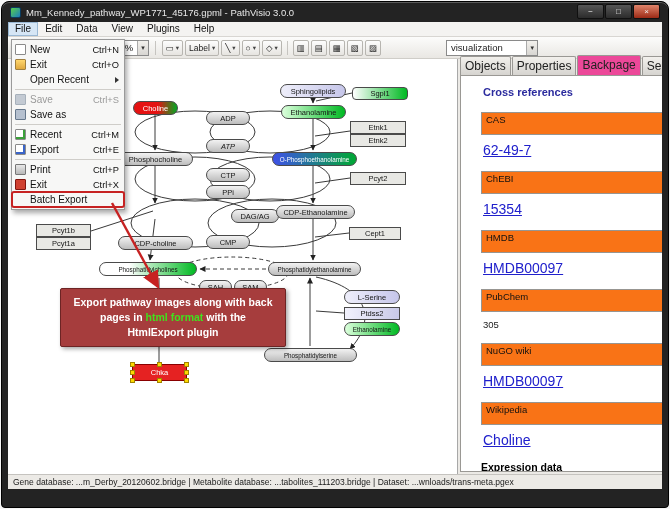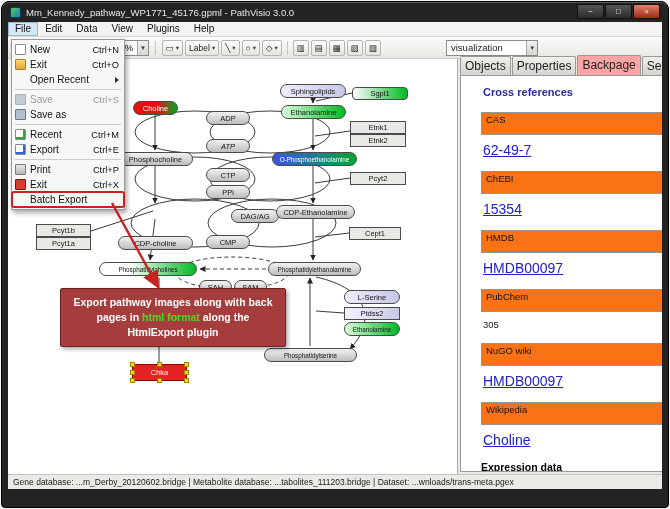--- a/index.html
+++ b/index.html
@@ -75,21 +75,21 @@
              background:#a63d3d; border:1px solid #6d2424; border-radius:2px;
              box-shadow:2px 2px 4px rgba(0,0,0,.35); color:#fff; font-weight:bold; font-size:10.5px;
              display:flex; flex-direction:column; align-items:center; justify-content:center; line-height:1.45; text-align:center; }
   .callout .hl-green { color:#41e01e; }
 
   
   .sidebar { flex:1; position:relative; background:#eceae6; }
   .tabs { display:flex; align-items:flex-end; height:16px; padding:1px 2px 0 2px; }
   .tab { padding:2px 4px; font-size:12px; color:#222; border:1px solid #9a9894; border-bottom:none;
          background:linear-gradient(#f2f0ec,#d6d4d0); margin-right:1px; border-radius:2px 2px 0 0;margin-top:8px; }
-  .tab.active { background:#fca5a5; padding-bottom:3px; }
+  .tab.active { background:#ec4899; padding-bottom:3px; }
   .bp-content { position:absolute; top:16px; left:2px; right:15px; bottom:2px; background:#fff;
                 border:1px solid #9a9894; padding:6px 6px 2px 20px; overflow:hidden; }
   .bp-heading { color:#2b2b9e; font-weight:bold; font-size:11px; margin:4px 0 14px 2px; }
   .xref-head { background:#f97316; border:1px solid #979591; height:23px; line-height:13px; padding:0 4px;
                font-size:9.5px; color:#111; margin-bottom:7px; }
   .xref-link { color:#2020cc; text-decoration:underline; font-size:14px; margin:0 0 13px 2px; cursor:pointer; }
   .xref-plain { color:#222; font-size:9.5px; margin:0 0 13px 2px; }
   .footer-heading { font-weight:bold; font-size:10.5px; color:#000; margin-top:2px; }
 
   
@@ -234,21 +234,21 @@
               <line x1="342" y1="72" x2="307" y2="77"></line>
               <line x1="342" y1="119" x2="307" y2="124"></line>
               <line x1="341" y1="174" x2="307" y2="178"></line>
               <line x1="83" y1="172" x2="145" y2="152"></line>
               <line x1="336" y1="254" x2="308" y2="252"></line>
             </g>
           </svg>
 
           <div class="callout">
             <span>Export pathway images along with back</span>
-            <span><span>pages in </span><span class="hl-green">html format</span><span> along the</span></span>
+            <span><span>pages in </span><span class="hl-green">html format</span><span> with the</span></span>
             <span>HtmlExport plugin</span>
           </div>
         <div class="pnode lavender" style="left: 272px; top: 25px; width: 66px; height: 14px;">Sphingolipids</div>
             <div class="pnode gene-green" style="left: 344px; top: 28px; width: 56px; height: 13px;">Sgpl1</div>
             <div class="pnode red-green" style="left: 125px; top: 42px; width: 45px; height: 14px;">Choline</div>
             <div class="pnode green" style="left: 273px; top: 46px; width: 65px; height: 14px;">Ethanolamine</div>
             <div class="pnode" style="left: 198px; top: 52px; width: 44px; height: 14px; text-align: center;">ADP</div>
             <div class="pnode rect" style="left: 342px; top: 62px; width: 56px; height: 13px;">Etnk1</div>
             <div class="pnode rect" style="left: 342px; top: 75px; width: 56px; height: 13px; text-align: center;">Etnk2</div>
             <div class="pnode" style="left: 198px; top: 80px; width: 44px; height: 14px; font-style: italic;">ATP</div>

